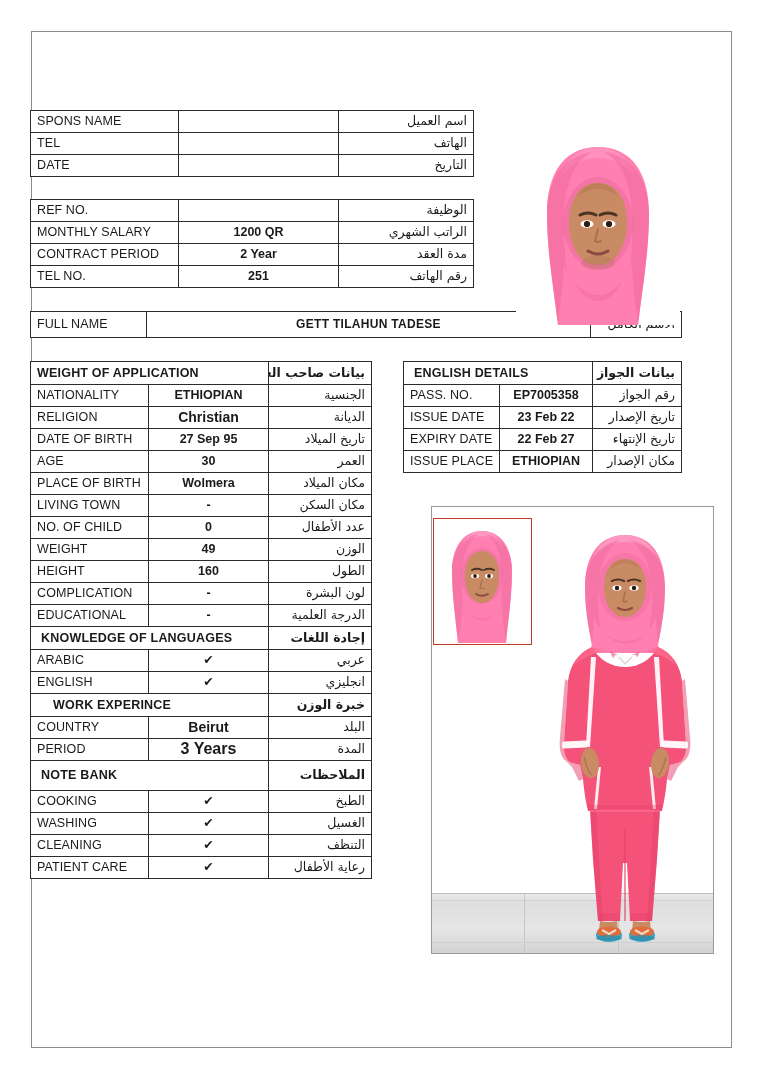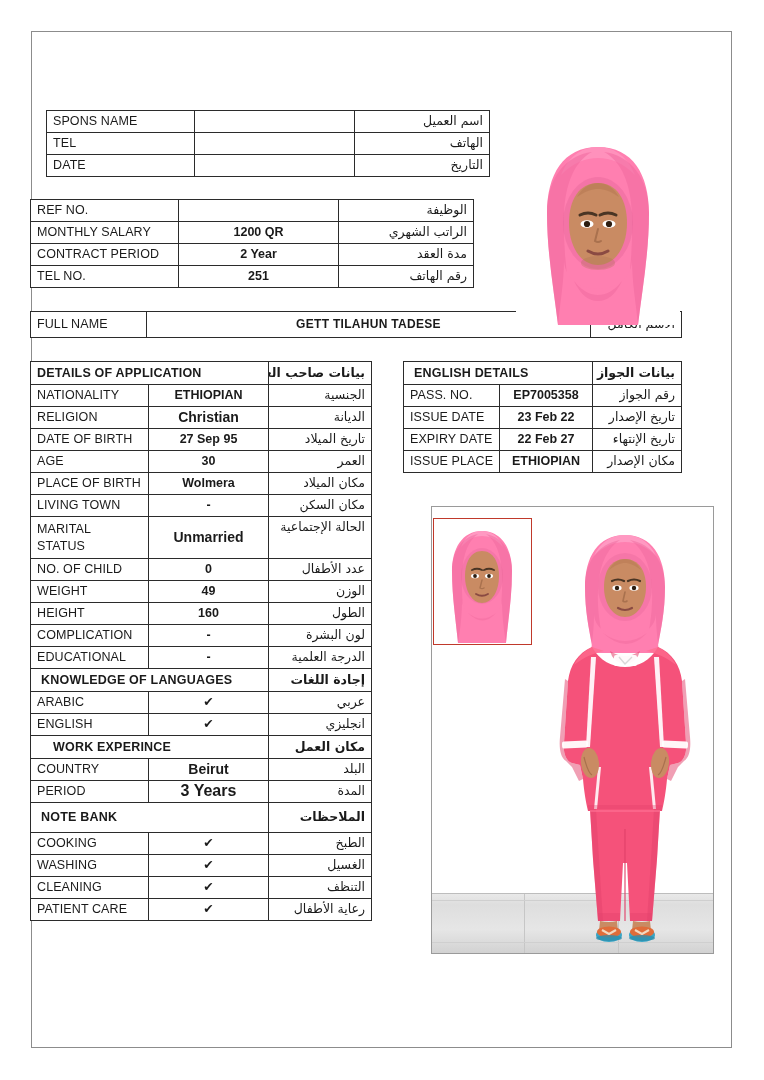--- a/index.html
+++ b/index.html
@@ -43,21 +43,21 @@
     overflow: hidden;
   }
   td.lbl      { text-align: left;   font-weight: normal; letter-spacing: .1px;}
   td.val      { text-align: center; font-weight: bold;   font-size: 13px; }
   td.ar       { text-align: right;  direction: rtl; font-size: 12px; font-family: "DejaVu Sans", sans-serif; }
   td.ar-b     { text-align: right;  direction: rtl; font-size: 12px; font-weight: bold; font-family: "DejaVu Sans", sans-serif; }
   td.sec      { font-weight: bold; font-size: 13px; text-align: left; padding-left: 12px; letter-spacing: .2px;}
   td.tick     { text-align: center; font-size: 13px; font-weight: bold; font-family: "DejaVu Sans", sans-serif; }
 
   
-  #tbl-sponsor  { position: absolute; left: 46px;  top: 110px; width: 443px; }
+  #tbl-sponsor  { position: absolute; left: 30px;  top: 110px; width: 443px; }
   #tbl-job      { position: absolute; left: 30px;  top: 199px; width: 443px; }
   #tbl-fullname { position: absolute; left: 30px;  top: 311px; width: 651px; }
   #tbl-details  { position: absolute; left: 30px;  top: 361px; width: 341px; }
   #tbl-passport { position: absolute; left: 403px; top: 361px; width: 278px; }
 
   
   #photo-head {
     position: absolute; left: 516px; top: 131px;
     width: 164px; height: 194px;
     background: #ffffff;
@@ -166,21 +166,21 @@
 
   <table class="frm" id="tbl-details">
     <colgroup>
         <col style="width:118px">
         <col style="width:120px">
         <col style="width:103px">
       </colgroup>
     <tbody>
 
       <tr>
-        <td class="sec" colspan="2" style="height:23px">DETAILS OF APPLICATION</td>
+        <td class="sec" colspan="2" style="height:23px">WEIGHT OF APPLICATION</td>
         <td class="ar-b" style="height:23px">بيانات صاحب العمل</td>
       </tr>
 
       <tr>
         <td class="lbl">NATIONALITY</td>
         <td class="val">ETHIOPIAN</td>
         <td class="ar">الجنسية</td>
       </tr>
       <tr>
         <td class="lbl">RELIGION</td>
@@ -202,25 +202,20 @@
         <td class="val">Wolmera</td>
         <td class="ar">مكان الميلاد</td>
       </tr>
       <tr>
         <td class="lbl">LIVING TOWN</td>
         <td class="val">-</td>
         <td class="ar">مكان السكن</td>
       </tr>
 
       <tr>
-        <td class="lbl" style="height:42px;white-space:normal;line-height:1.35">MARITAL STATUS</td>
-        <td class="val" style="height:42px;font-size:14px">Unmarried</td>
-        <td class="ar" style="height:42px;vertical-align:top;padding-top:3px">الحالة الإجتماعية</td>
-      </tr>
-      <tr>
         <td class="lbl">NO. OF CHILD</td>
         <td class="val">0</td>
         <td class="ar">عدد الأطفال</td>
       </tr>
       <tr>
         <td class="lbl">WEIGHT</td>
         <td class="val">49</td>
         <td class="ar">الوزن</td>
       </tr>
       <tr>
@@ -249,21 +244,21 @@
         <td class="ar">عربي</td>
       </tr>
       <tr>
         <td class="lbl">ENGLISH</td>
         <td class="tick">✔</td>
         <td class="ar">انجليزي</td>
       </tr>
 
       <tr>
         <td class="sec" colspan="2" style="height:23px;padding-left:22px">WORK EXPERINCE</td>
-        <td class="ar-b" style="height:23px">مكان العمل</td>
+        <td class="ar-b" style="height:23px">خبرة الوزن</td>
       </tr>
       <tr>
         <td class="lbl">COUNTRY</td>
         <td class="val" style="font-size:14px">Beirut</td>
         <td class="ar">البلد</td>
       </tr>
       <tr>
         <td class="lbl">PERIOD</td>
         <td class="val" style="font-size:16px">3 Years</td>
         <td class="ar">المدة</td>

